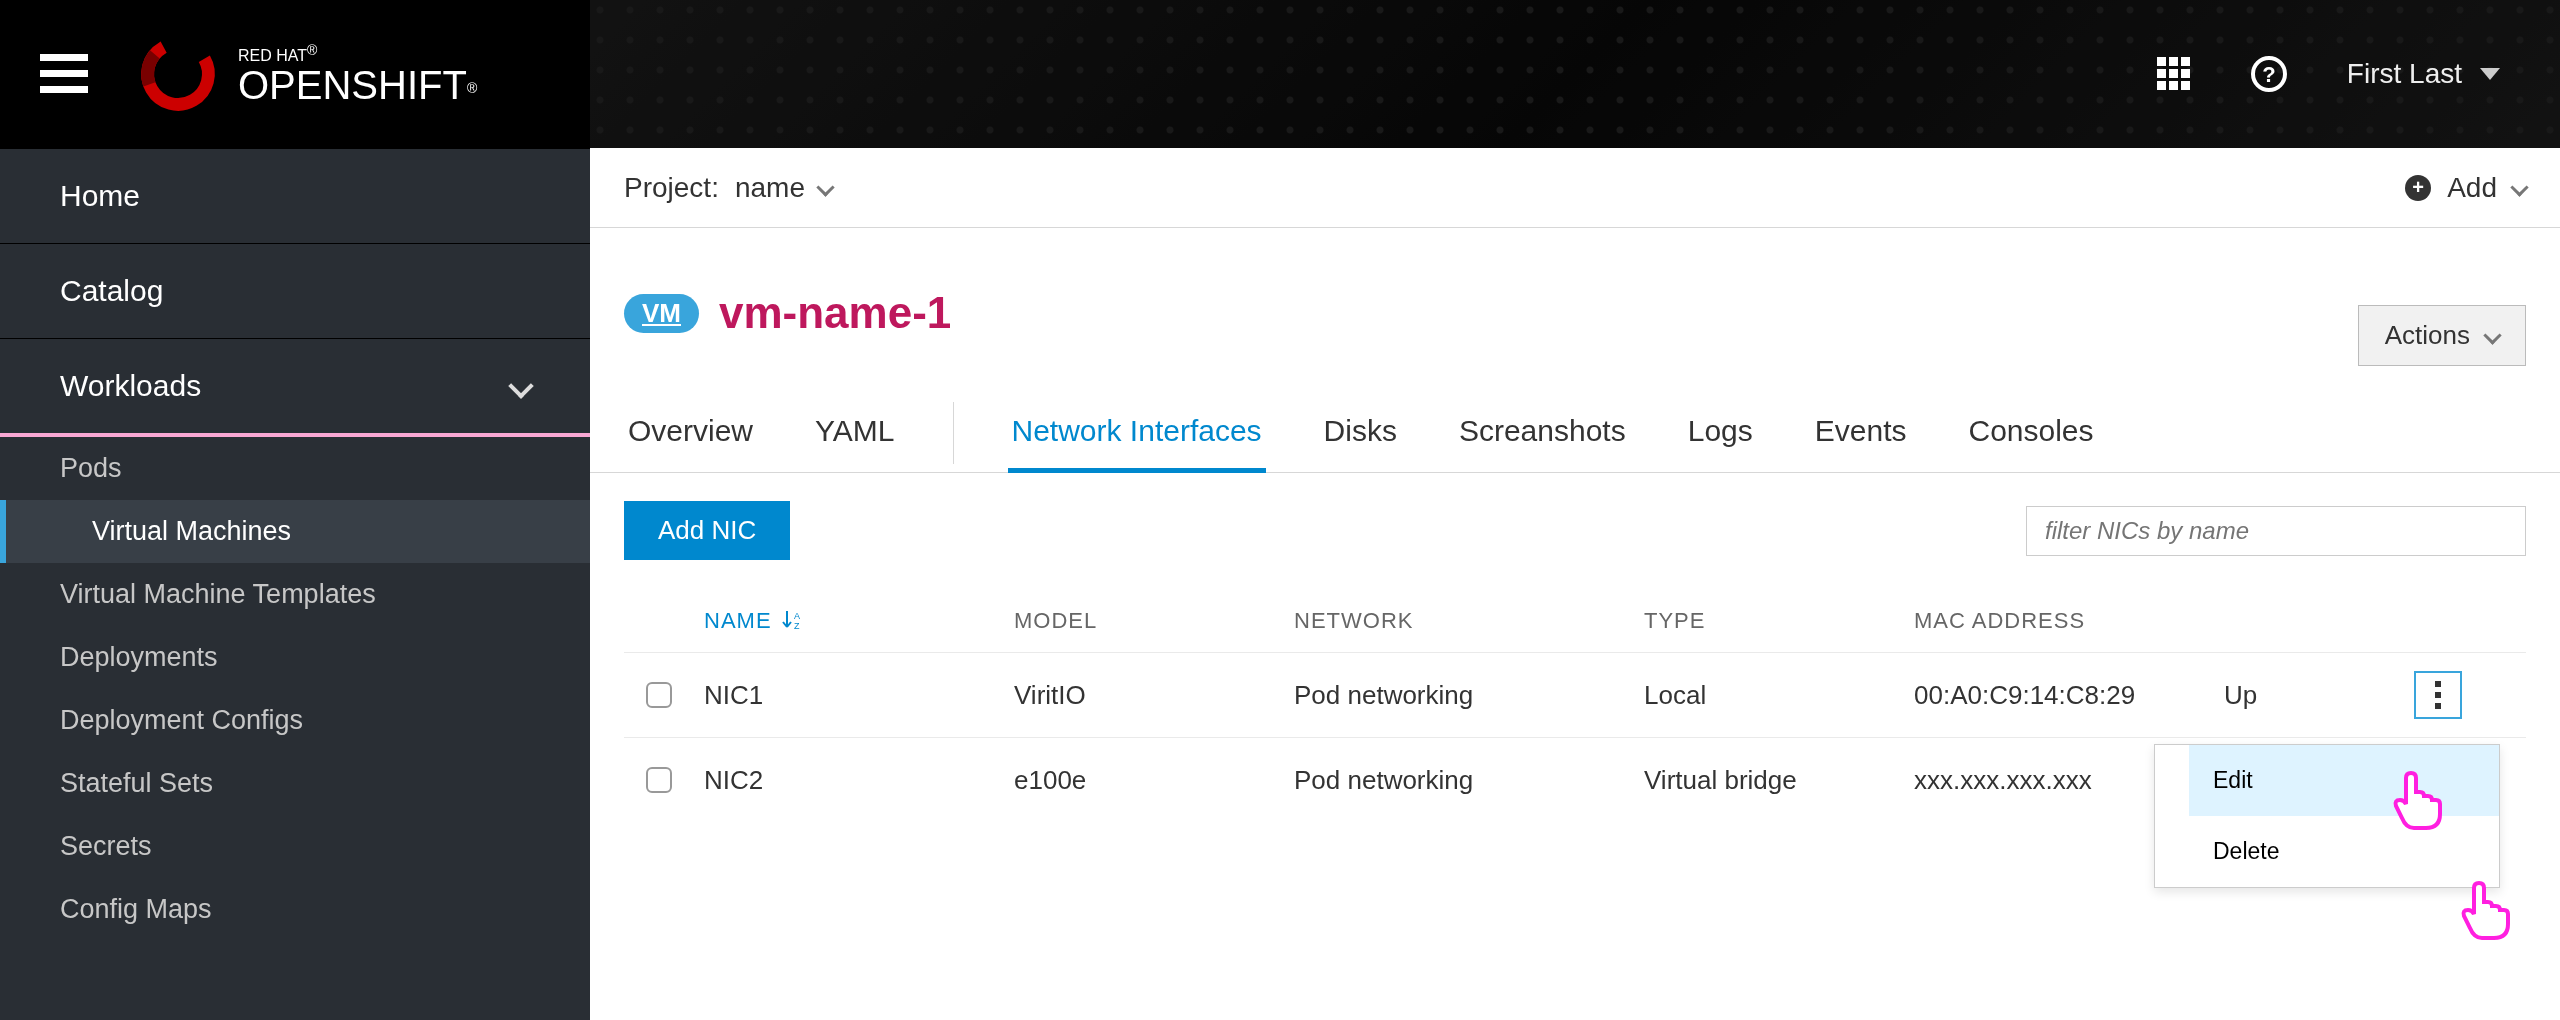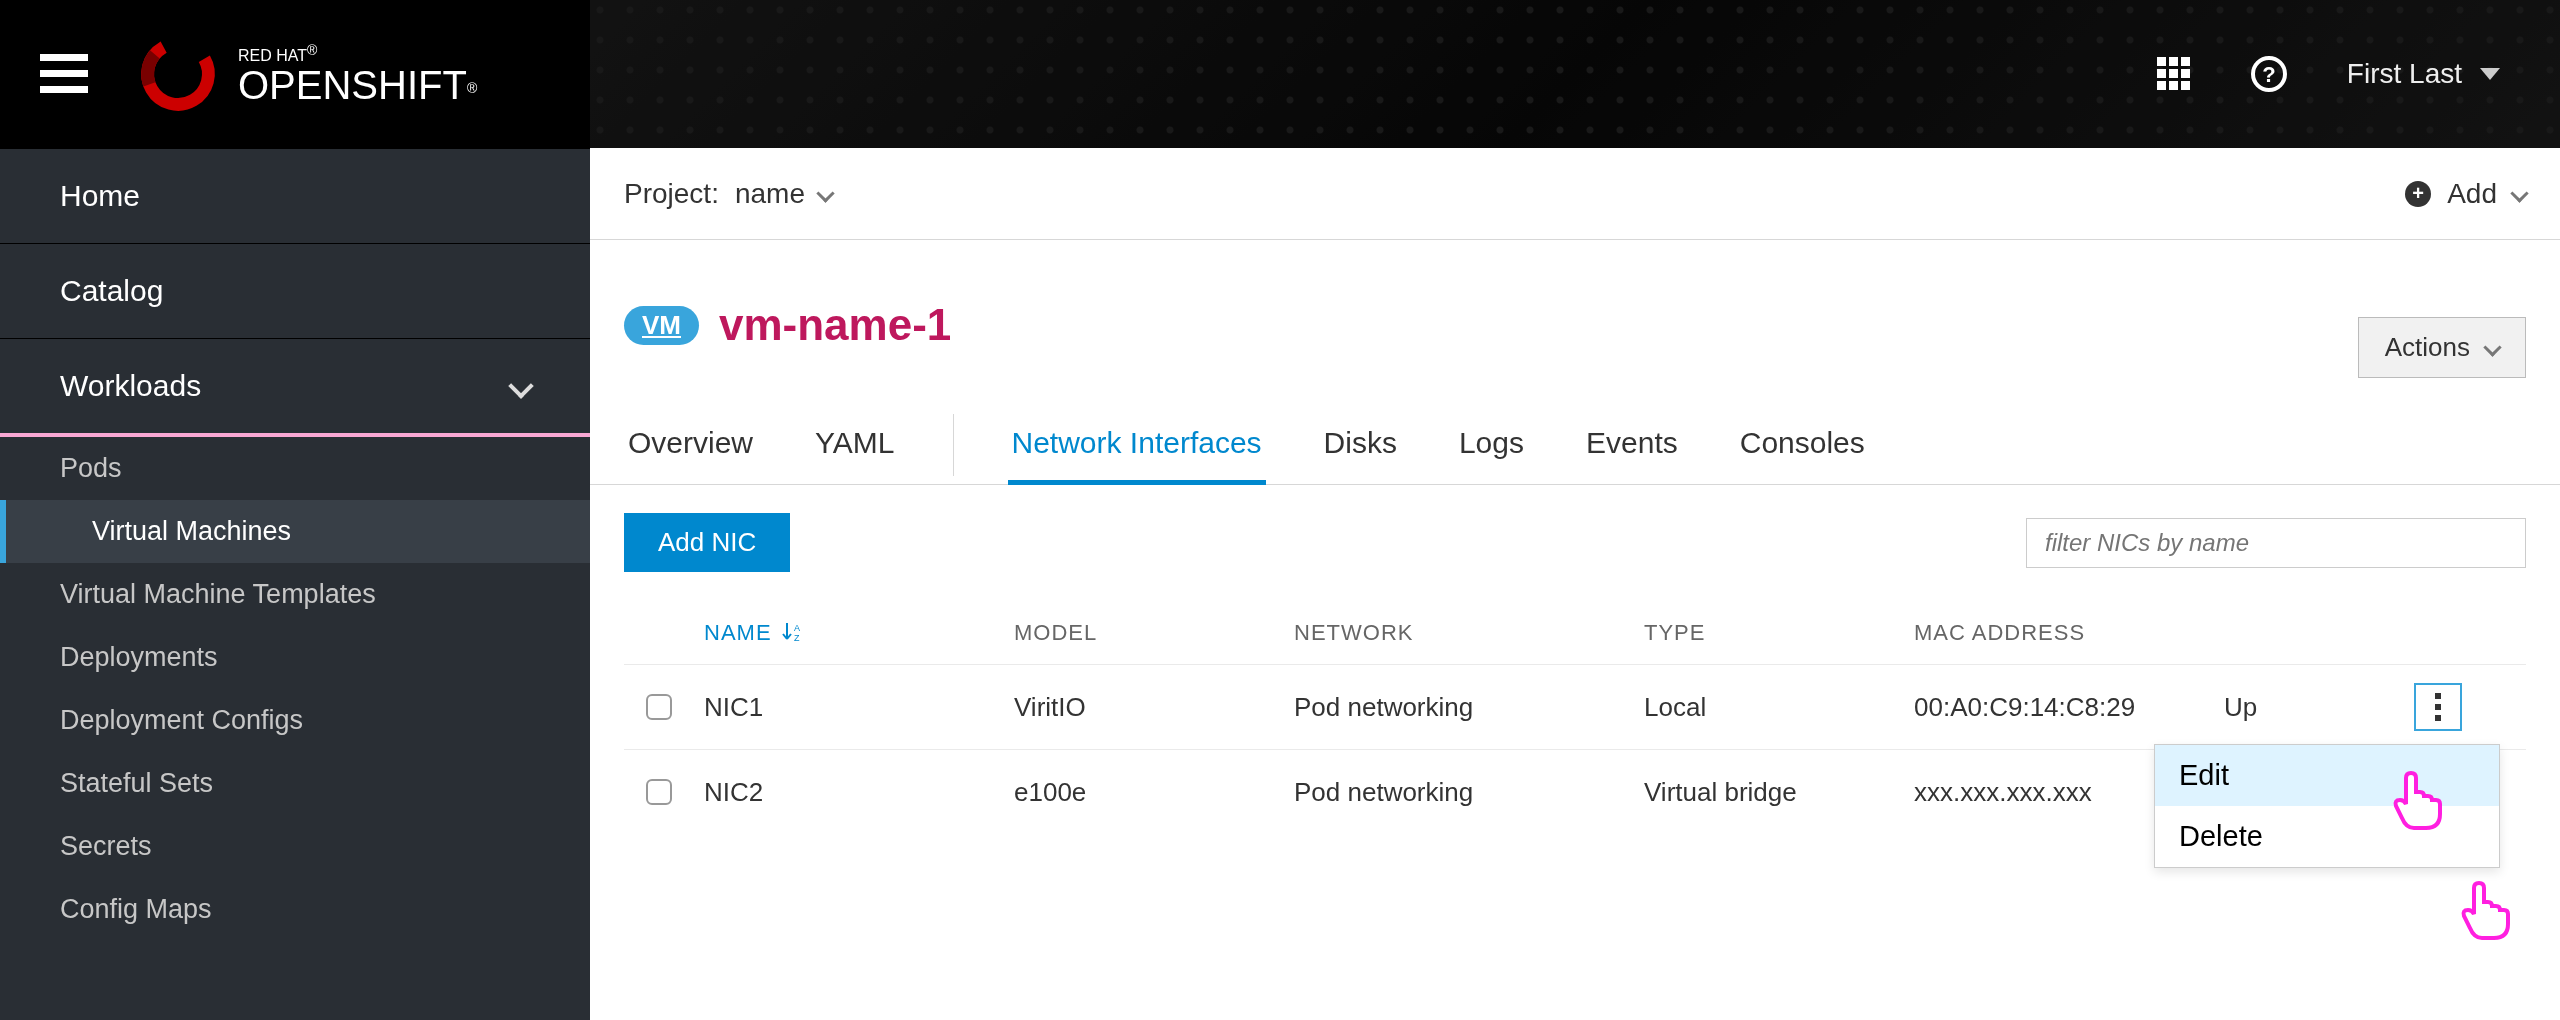--- a/index.html
+++ b/index.html
@@ -66,21 +66,21 @@
   background:#383f47;
   border-left: 6px solid #39a5dc;
   padding-left: 86px;
   color:#fff;
 }
 
 
 .main { flex:1; background:#fff; display:flex; flex-direction:column; }
 
 .proj-bar {
-  height: 92px;
+  height: 80px;
   border-bottom: 1px solid #d7d7d7;
   display:flex; align-items:center;
   padding: 0 34px;
   font-size:28px;
   color:#333;
 }
 .proj-label { margin-right: 16px; }
 .proj-name { margin-right: 14px; }
 .add-right { margin-left:auto; display:flex; align-items:center; gap:16px; cursor:pointer; }
 .add-plus { width:26px; height:26px; border-radius:50%; background:#333; color:#fff; display:flex; align-items:center; justify-content:center; font-size:20px; font-weight:700; }
@@ -128,21 +128,21 @@
 
 
 .popup-menu {
   position:absolute;
   right: 60px; top: 596px;
   width: 346px;
   background:#fff; border:1px solid #ccc;
   box-shadow: 0 4px 10px rgba(0,0,0,.1);
   z-index: 50;
 }
-.popup-item { padding: 14px 24px; font-size:29px; cursor:pointer; }
+.popup-item { padding: 22px 24px; font-size:23px; cursor:pointer;margin-left:34px; }
 .popup-item.hover { background:#def3ff; }
 
 
 .tbl { width:100%; padding: 20px 34px 0; }
 .tbl-header, .tbl-row {
   display:grid;
   grid-template-columns: 70px 300px 270px 340px 260px 300px 180px 60px;
   align-items:center;
   column-gap: 10px;
 }
@@ -269,20 +269,21 @@
         <span class="chev sm"></span>
       </div>
     </div>
 
     <div class="tabs">
       <div class="tab"><span>Overview</span></div>
       <div class="tab"><span>YAML</span></div>
       <div class="tab-divider"></div>
       <div class="tab active"><span>Network Interfaces</span></div>
       <div class="tab"><span>Disks</span></div>
+      <div class="tab"><span>Screanshots</span></div>
       <div class="tab"><span>Logs</span></div>
       <div class="tab"><span>Events</span></div>
       <div class="tab"><span>Consoles</span></div>
     </div>
 
     <div class="toolbar">
       <button class="add-nic-btn">Add NIC</button>
       <input class="filter-input" placeholder="filter NICs by name" style="">
     </div>
 

